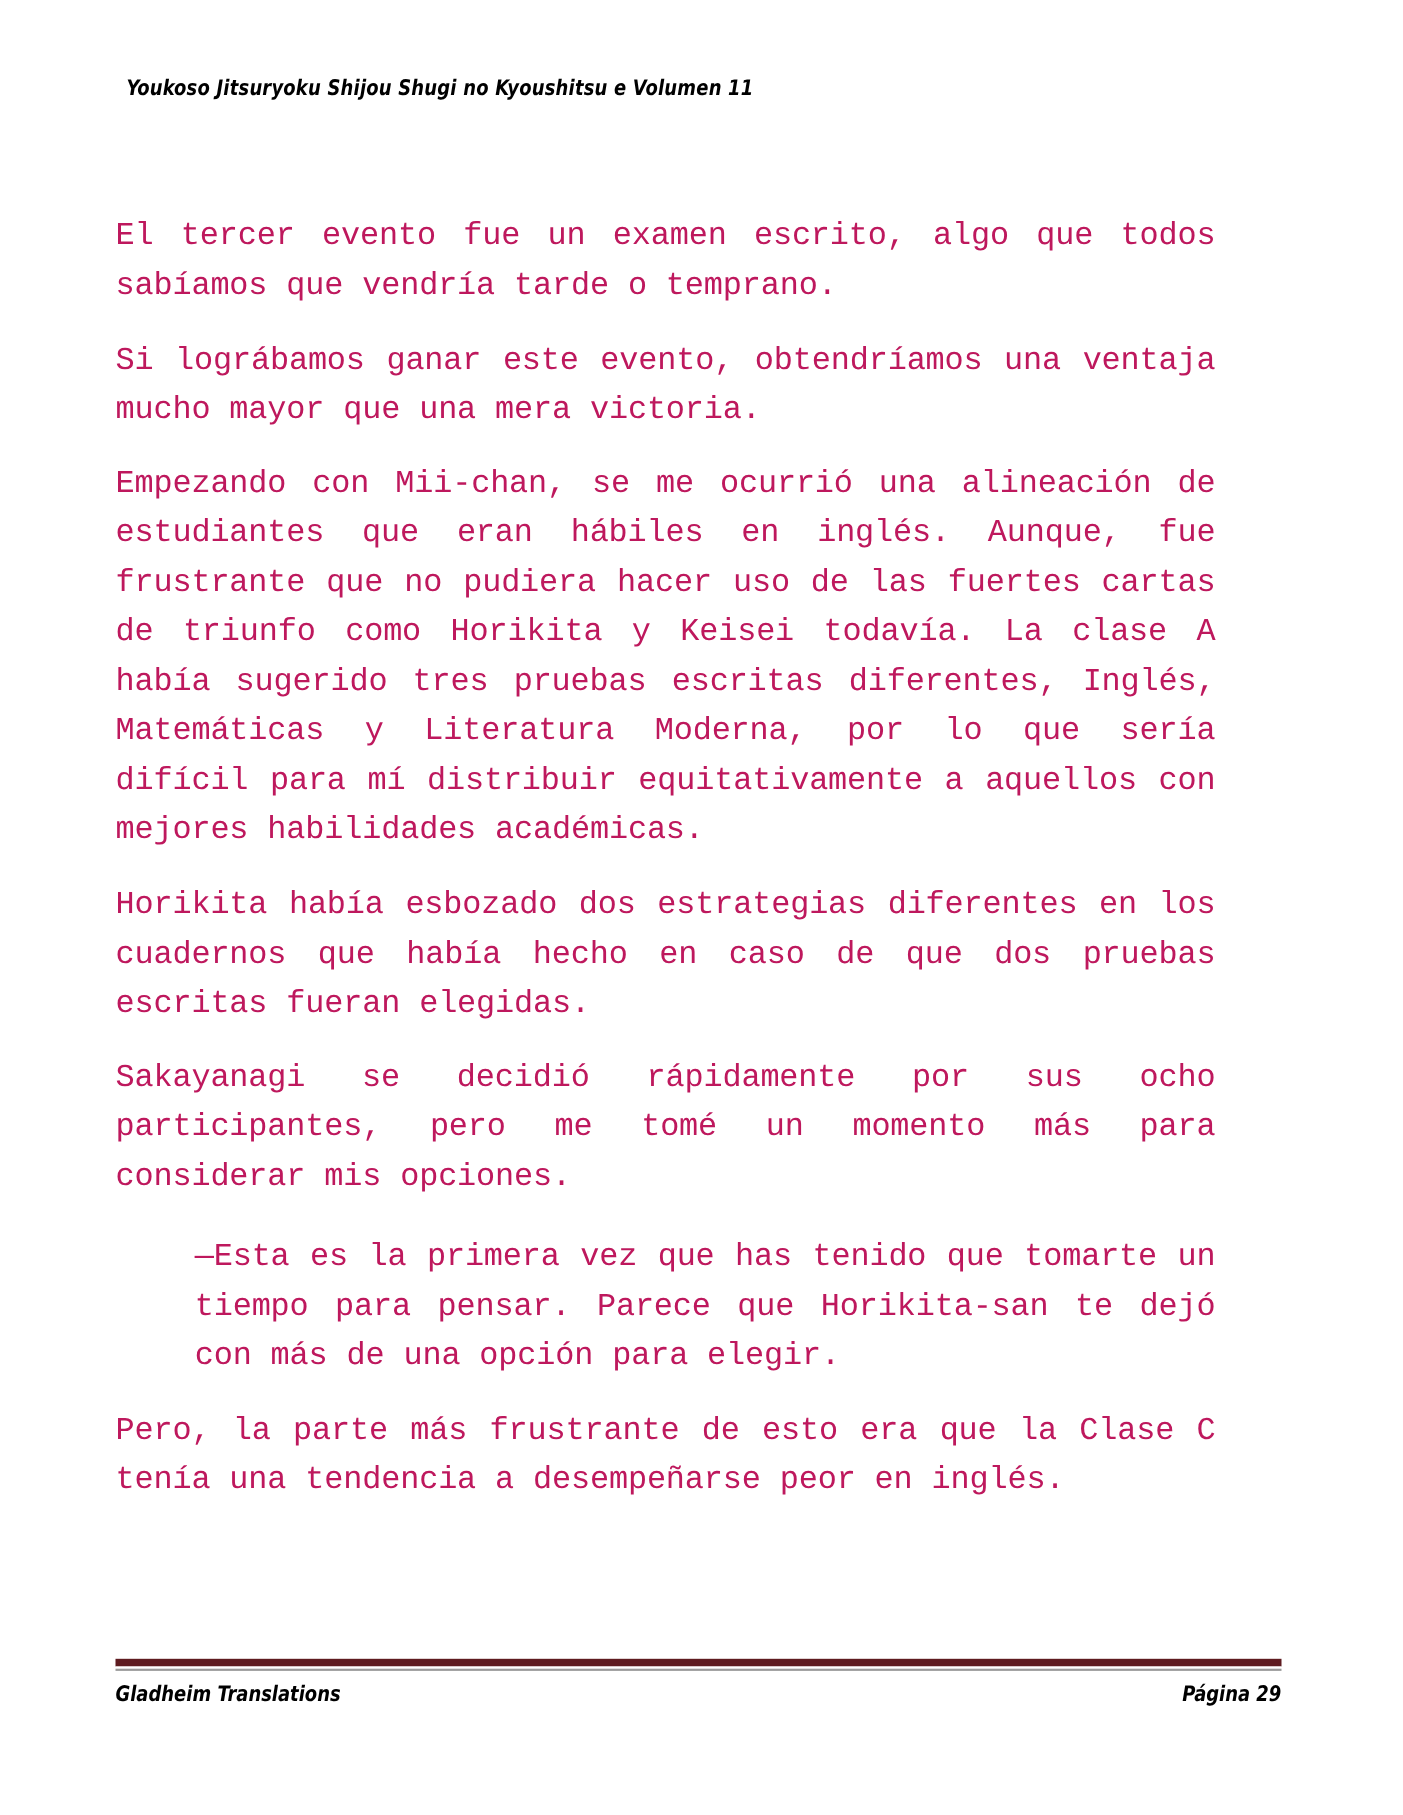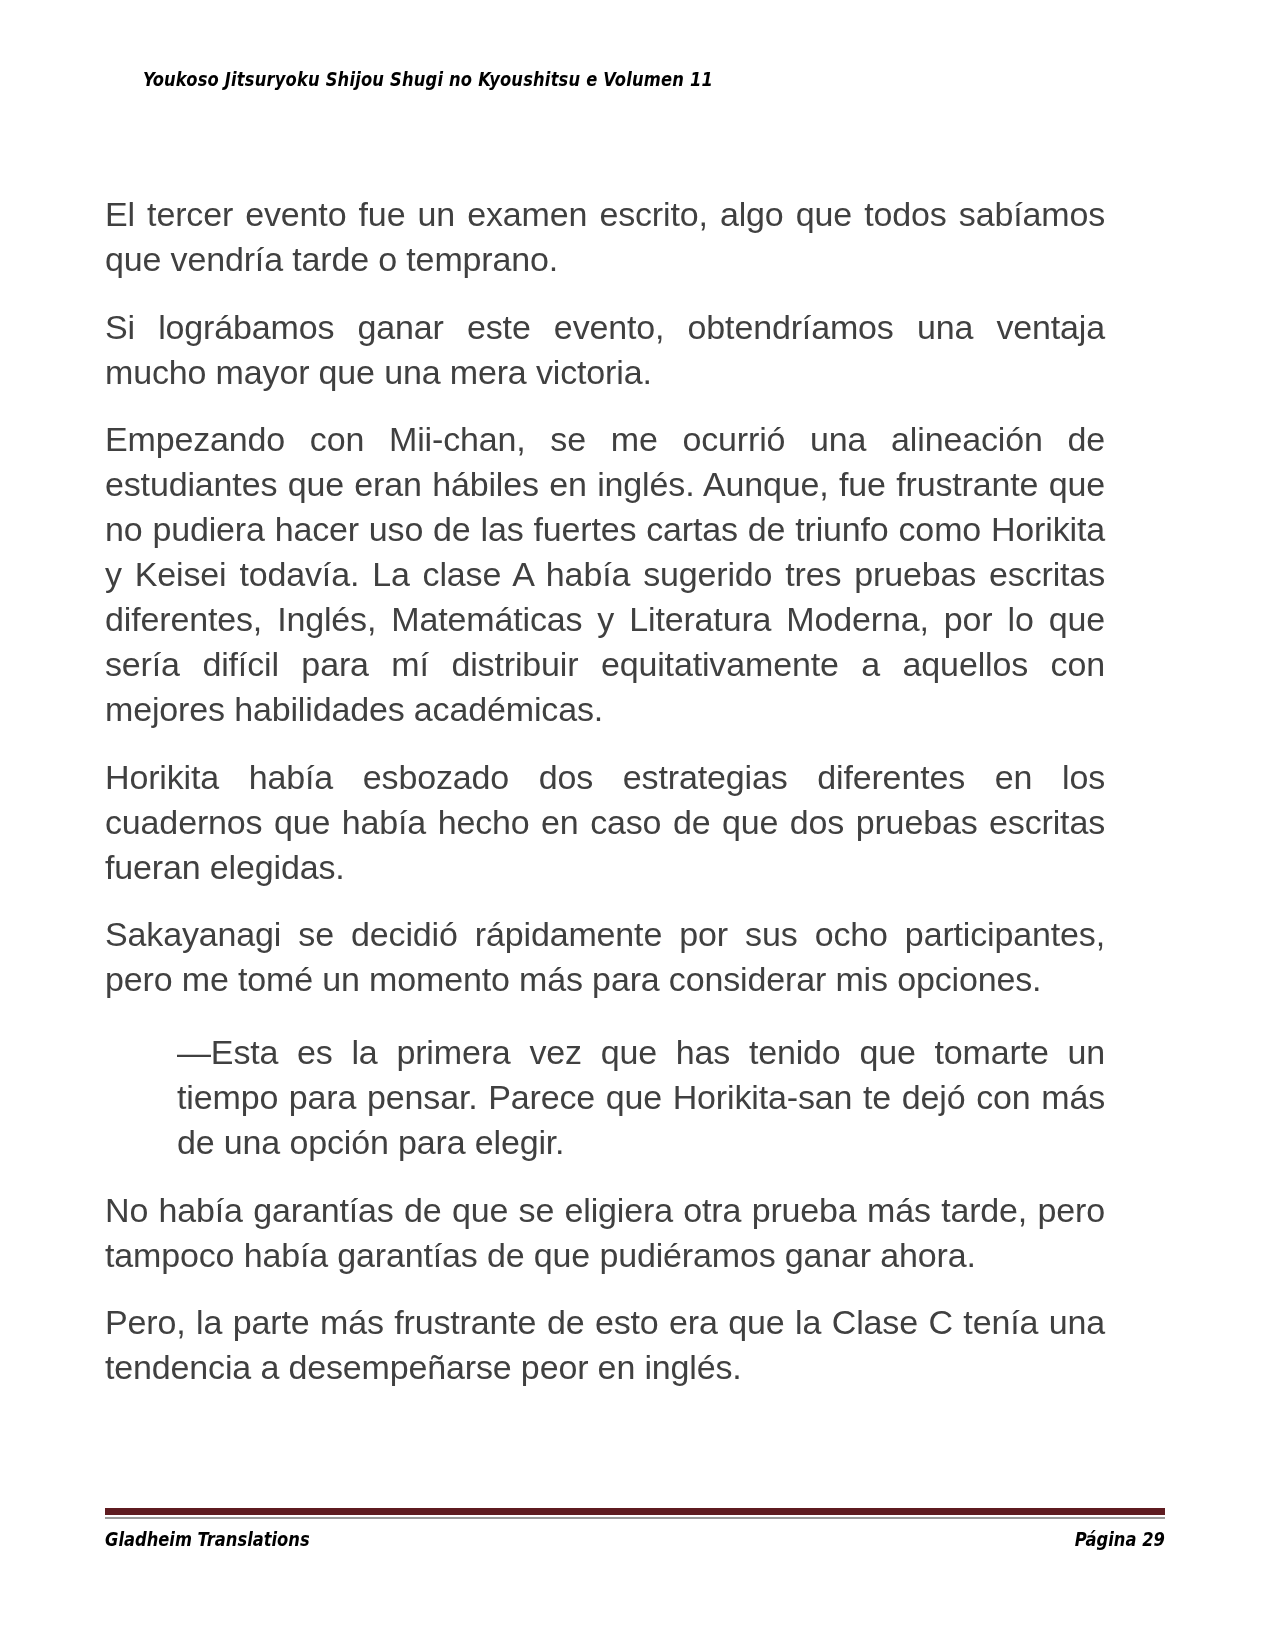--- a/index.html
+++ b/index.html
@@ -21,21 +21,20 @@
     inset: 0;
     background: #ffffff;
   }
 
   
   .page-header {
     position: absolute;
     left: 115px;
     top: 68px;
     width: 1045px;
-    margin-left: 28px;
   }
   .header-title {
     font-family: "DejaVu Sans Condensed", "Liberation Sans Narrow", "Liberation Sans", sans-serif;
     font-size: 19.5px;
     font-weight: bold;
     font-style: italic;
     letter-spacing: 0.2px;
     color: #000000;
     white-space: nowrap;
     transform: scaleX(0.93);
@@ -45,26 +44,26 @@
   
   .content {
     position: absolute;
     left: 105px;
     top: 192px;
     width: 1000px;
   }
 
   p.para {
     margin: 0 0 22.5px 0;
-    font-size: 34px;
+    font-size: 29px;
     line-height: 45px;
     text-align: justify;
     text-justify: inter-word;
-    color: #404040;
-    font-family: Liberation Sans, sans-serif;
+    color: #be185d;
+    font-family: Liberation Mono, monospace;
     letter-spacing: -0.15px;
     word-spacing: 0px;
     hyphens: none;
   }
   p.para:last-child { margin-bottom: 0; }
 
   p.para.indented {
     margin-left: 72px;
     width: calc(100% - 72px);
     margin-top: 28px;
@@ -120,21 +119,20 @@
     <div class="header-title">Youkoso Jitsuryoku Shijou Shugi no Kyoushitsu e Volumen 11</div>
   </div>
 
   <div class="content">
       <p class="para">El tercer evento fue un examen escrito, algo que todos sabíamos que vendría tarde o temprano.</p>
       <p class="para">Si lográbamos ganar este evento, obtendríamos una ventaja mucho mayor que una mera victoria.</p>
       <p class="para">Empezando con Mii-chan, se me ocurrió una alineación de estudiantes que eran hábiles en inglés. Aunque, fue frustrante que no pudiera hacer uso de las fuertes cartas de triunfo como Horikita y Keisei todavía. La clase A había sugerido tres pruebas escritas diferentes, Inglés, Matemáticas y Literatura Moderna, por lo que sería difícil para mí distribuir equitativamente a aquellos con mejores habilidades académicas.</p>
       <p class="para">Horikita había esbozado dos estrategias diferentes en los cuadernos que había hecho en caso de que dos pruebas escritas fueran elegidas.</p>
       <p class="para">Sakayanagi se decidió rápidamente por sus ocho participantes, pero me tomé un momento más para considerar mis opciones.</p>
       <p class="para indented">—Esta es la primera vez que has tenido que tomarte un tiempo para pensar. Parece que Horikita-san te dejó con más de una opción para elegir.</p>
-      <p class="para">No había garantías de que se eligiera otra prueba más tarde, pero tampoco había garantías de que pudiéramos ganar ahora.</p>
       <p class="para">Pero, la parte más frustrante de esto era que la Clase C tenía una tendencia a desempeñarse peor en inglés.</p>
     </div>
 
   <div class="page-footer">
     <div class="footer-rule-top" style="background: rgb(94, 27, 32);"></div>
     <div class="footer-rule-gap"></div>
     <div class="footer-rule-bottom"></div>
     <div class="footer-row">
       <div class="footer-left">Gladheim Translations</div>
       <div class="footer-right">Página 29</div>

